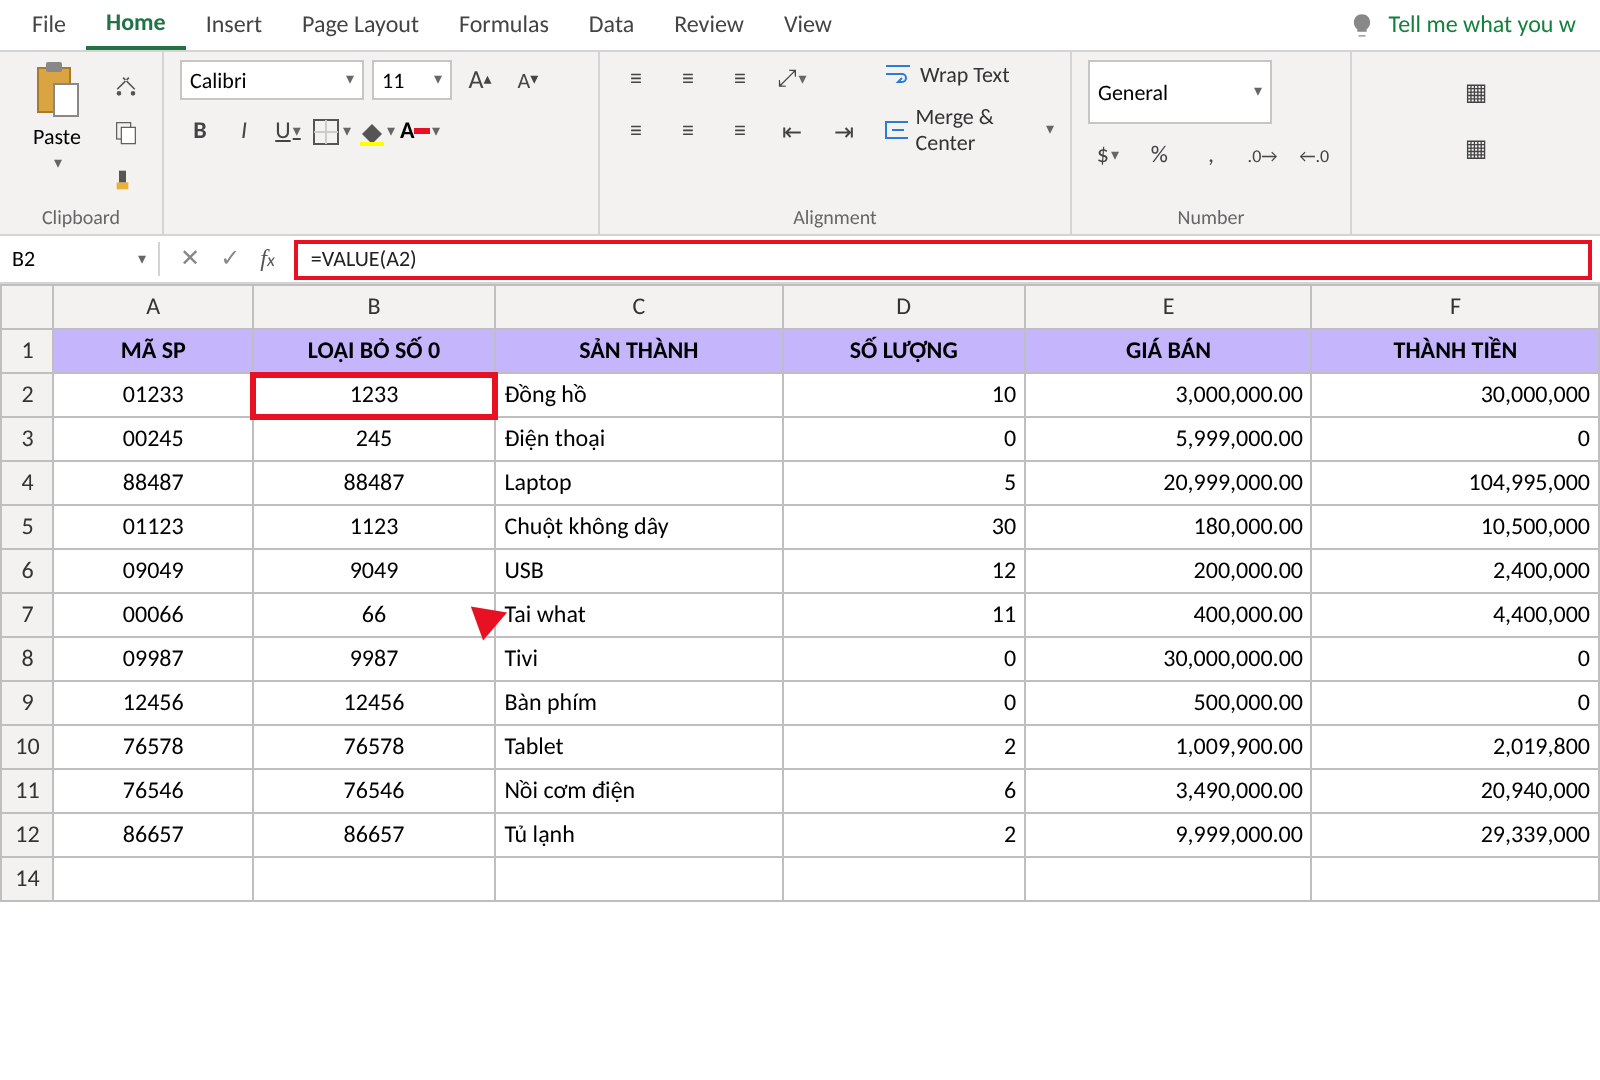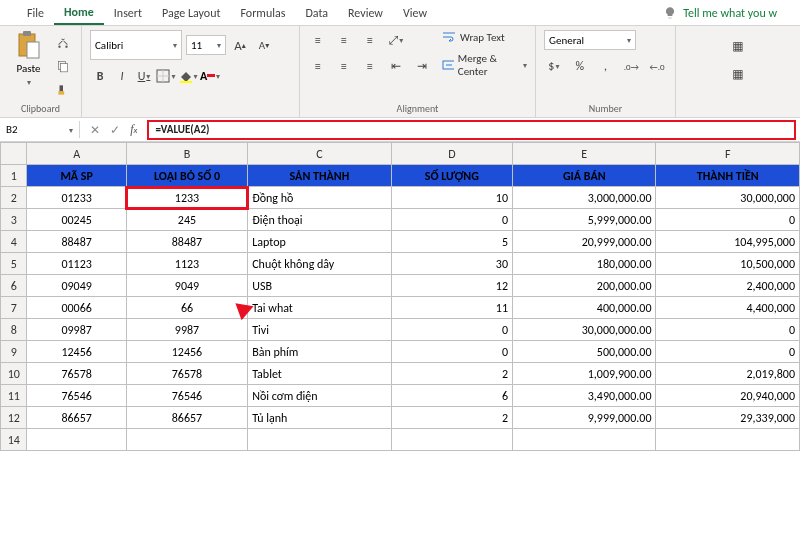--- a/index.html
+++ b/index.html
@@ -1,53 +1,53 @@
 <!DOCTYPE html>
 <html><head>
 <meta charset="utf-8">
 <style>
   * { box-sizing: border-box; font-family: 'Segoe UI', Calibri, sans-serif; }
   body { margin: 0; background: #fff; width: 800px; height: 540px; overflow: hidden; font-size: 12px; }
-  .ribbon-tabs { display: flex; align-items: center; height: 26px; border-bottom: 1px solid #d4d4d4; padding: 0 17px; background:#fff;}
+  .ribbon-tabs { display: flex; align-items: center; height: 26px; border-bottom: 1px solid #d4d4d4; padding: 0 6px; background:#fff;}
   .ribbon-tabs .tab { padding: 4px 10px; color: #444; cursor: pointer; }
   .ribbon-tabs .tab.active { color: #217346; border-bottom: 2px solid #217346; font-weight:600;}
   .tell-me { margin-left: auto; display:flex; align-items:center; gap:6px; color:#15803d; padding-right:6px;}
   .ribbon { display:flex; background:#f3f2f1; border-bottom:1px solid #d4d4d4; height:92px;}
   .group { border-right:1px solid #d4d4d4; padding:4px 8px 2px 8px; display:flex; flex-direction:column; justify-content:space-between;}
   .group-label { text-align:center; font-size:10px; color:#666; padding-top:2px;}
   .clip-area { display:flex; gap:4px; align-items:flex-start;}
   .paste-btn { display:flex; flex-direction:column; align-items:center; gap:2px; width:42px;}
   .icon-box { width:26px; height:30px; display:flex; align-items:center; justify-content:center;}
   .mini-col { display:flex; flex-direction:column; gap:4px; padding-top:2px;}
   .font-row1 { display:flex; gap:4px; align-items:center;}
-  .font-name { border:1px solid #c8c6c4; background:#fff; width:92px; height:30px; font-size:11px; padding:2px 4px; display:flex; align-items:center; justify-content:space-between;}
+  .font-name { border:1px solid #c8c6c4; background:#fff; width:92px; height:20px; font-size:11px; padding:2px 4px; display:flex; align-items:center; justify-content:space-between;}
   .font-size { border:1px solid #c8c6c4; background:#fff; width:40px; height:20px; font-size:11px; padding:2px 4px; display:flex; align-items:center; justify-content:space-between;}
   .btnlet { width:20px; height:20px; display:flex; align-items:center; justify-content:center; color:#444; cursor:pointer;}
   .font-row2 { display:flex; gap:2px; align-items:center; margin-top:6px;}
   .b { font-weight:bold;} .i{font-style:italic;} .u{text-decoration:underline;}
   .dd { font-size:8px; color:#666; margin-left:1px;}
   .align-rows { display:flex; flex-direction:column; gap:6px;}
   .arow { display:flex; gap:6px; align-items:center;}
   .wrap-merge { display:flex; flex-direction:column; gap:8px; margin-left:10px; font-size:11px; color:#333;}
   .num-row1 { display:flex; gap:4px; align-items:center;}
-  .num-sel { border:1px solid #c8c6c4; background:#fff; width:92px; height:20px; font-size:11px; padding:2px 4px; display:flex; align-items:center; justify-content:space-between;}
+  .num-sel { border:1px solid #c8c6c4; background:#fff; width:92px; height:32px; font-size:11px; padding:2px 4px; display:flex; align-items:center; justify-content:space-between;}
   .fx-bar { display:flex; align-items:center; height:24px; border-bottom:1px solid #d4d4d4; background:#fff;}
   .name-box { width:80px; border-right:1px solid #d4d4d4; padding:2px 6px; font-size:11px; display:flex; align-items:center; justify-content:space-between;}
   .fx-btns { display:flex; gap:10px; padding:0 10px; color:#888; align-items:center;}
   .fx-icon { font-style:italic; font-family:'Times New Roman',serif; color:#555;}
-  .formula-input { flex:1; padding:2px 6px; font-size:11px; color:#222; border:2px solid #e81123; margin:1px 4px 1px 0; height:20px; display:flex; align-items:center;font-weight:bold;}
+  .formula-input { flex:1; padding:2px 6px; font-size:11px; color:#222; border:2px solid #e81123; margin:1px 4px 1px 0; height:20px; display:flex; align-items:center;}
   .red-arrow { position:absolute; left:238px; top:158px; width:0;height:0; border-top:9px solid transparent; border-bottom:9px solid transparent; border-left:16px solid #e81123; transform:rotate(-20deg); z-index:5;}
   .sheet { position:relative; }
   .grid { border-collapse:collapse; table-layout:fixed; width:100%; }
   .grid th, .grid td { border:1px solid #bfbfbf; height:22px; font-size:12px; padding:0 4px; overflow:hidden; white-space:nowrap;}
   .grid th { background:#f3f2f1; font-weight:normal; color:#333; text-align:center;}
   .corner { background:#f3f2f1; width:24px;}
   .rowhdr { background:#f3f2f1; text-align:center; width:24px; color:#333;}
   .colA{width:90px}.colB{width:110px}.colC{width:130px}.colD{width:110px}.colE{width:130px}.colF{width:130px}
-  .hdrcell { background:#1d4ed8; font-weight:bold; text-align:center; color:#000;}
+  .hdrcell { background:#c4b5fd; font-weight:bold; text-align:center; color:#000;}
   .tl{text-align:left}.tc{text-align:center}.tr{text-align:right}
   .sel-cell { outline:3px solid #e81123; outline-offset:-2px;}
   svg { display:block;}
 </style>
 </head>
 <body>
 
 <div class="ribbon-tabs">
   <div class="tab">File</div>
   <div class="tab active">Home</div>

